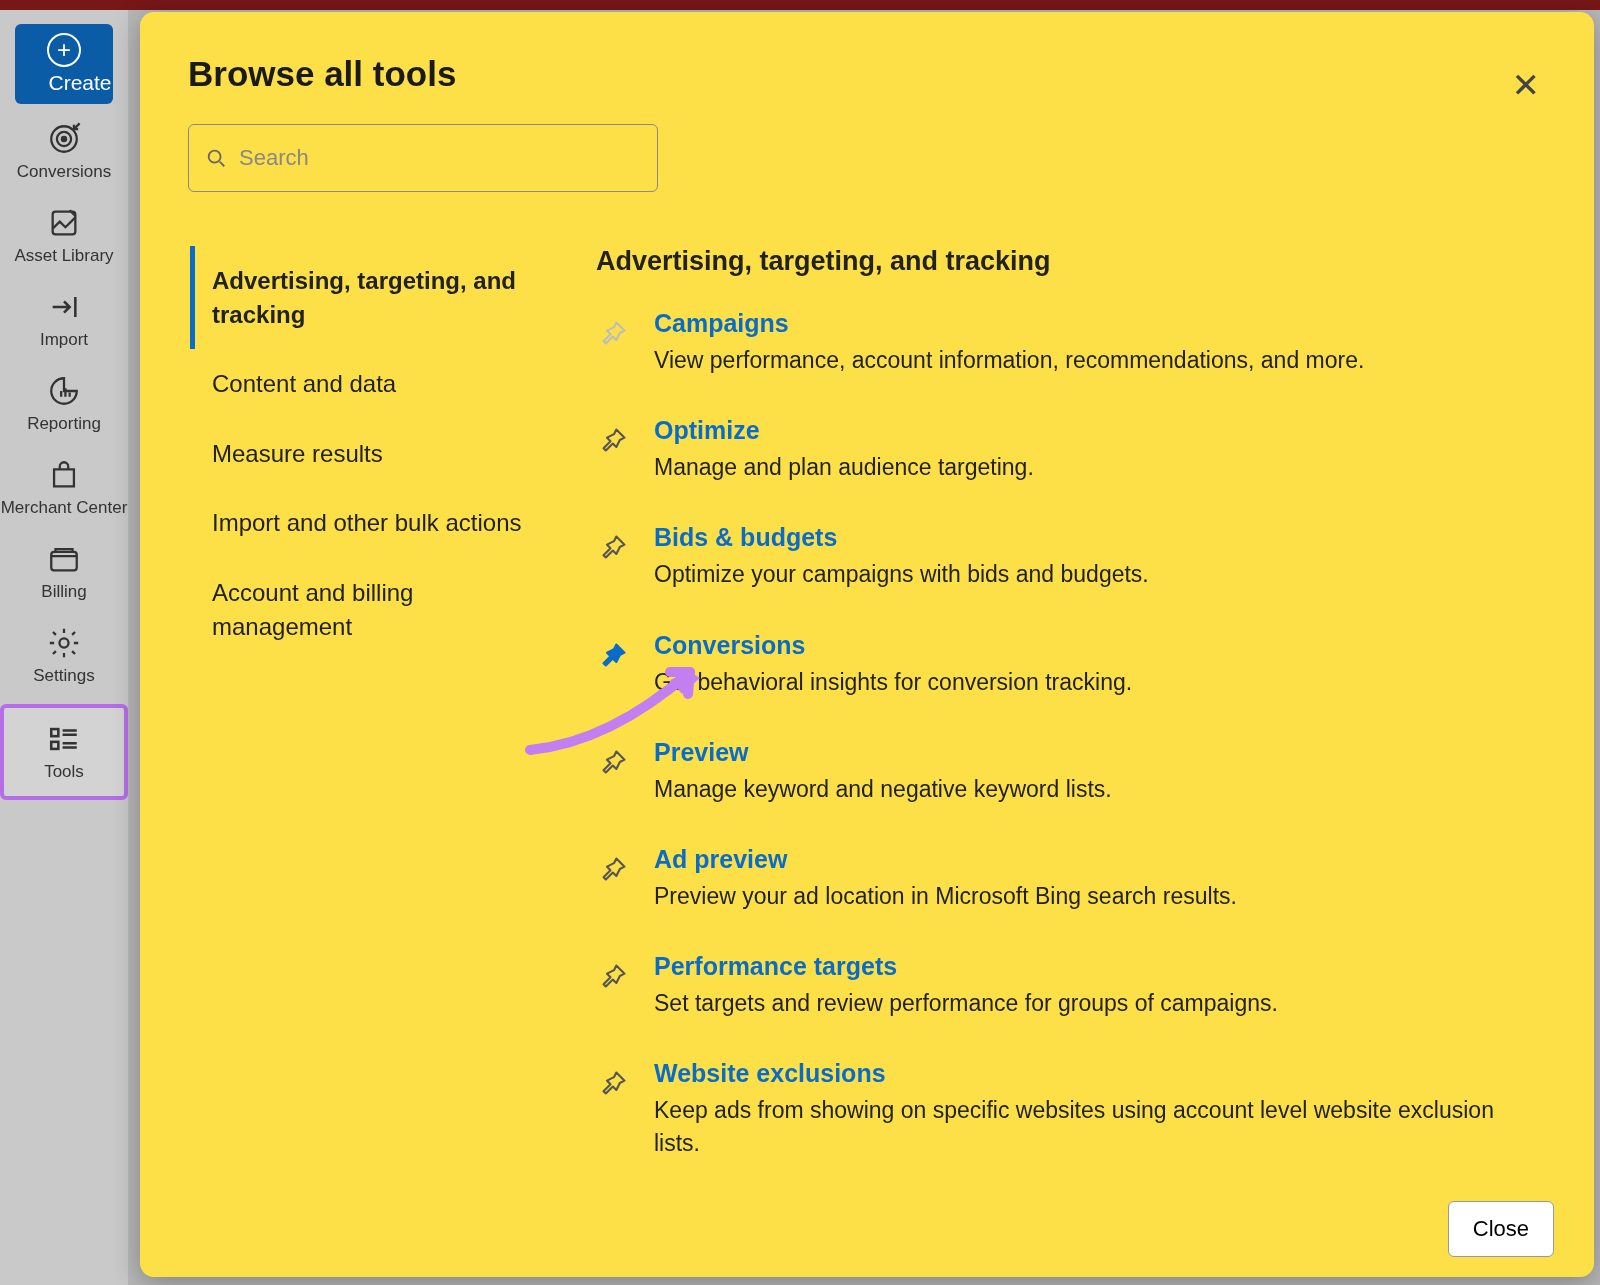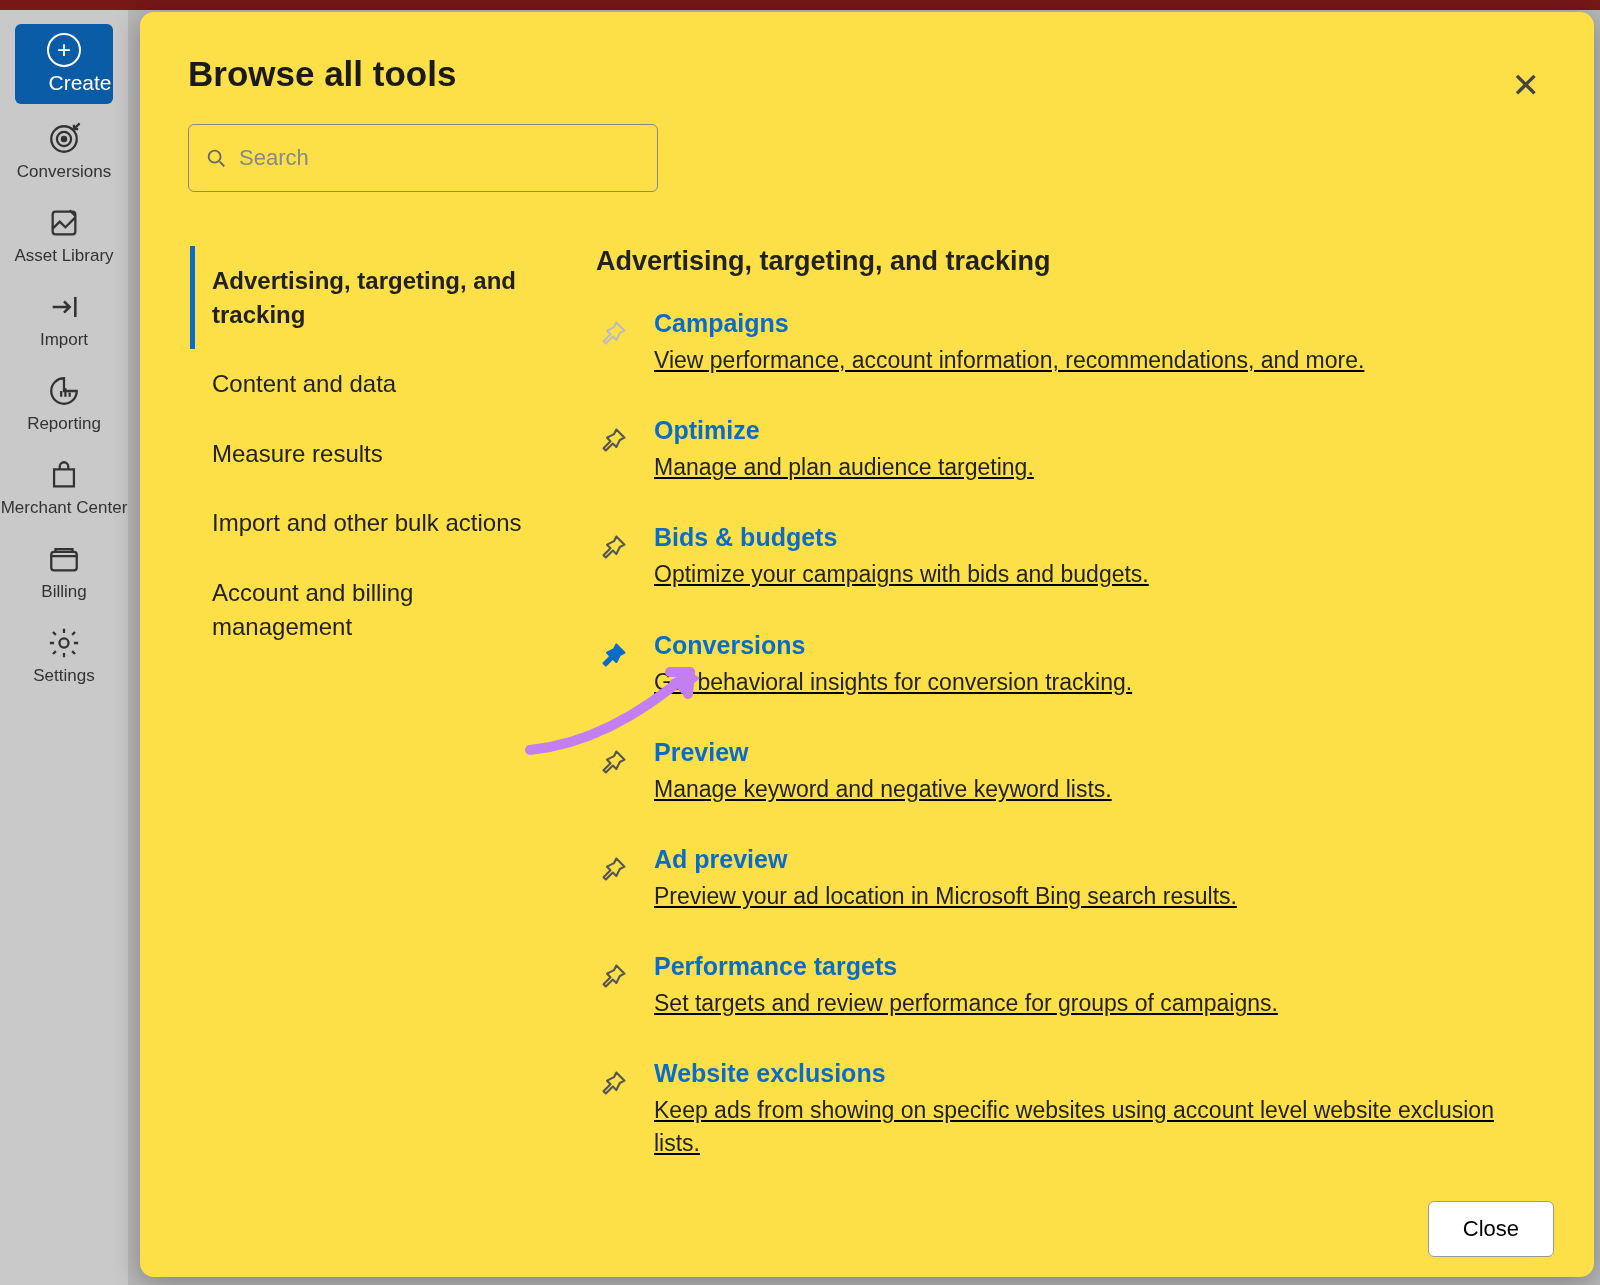--- a/index.html
+++ b/index.html
@@ -120,34 +120,34 @@
   .tool-row {
     display:flex; align-items:flex-start; gap: 22px;
     margin-bottom: 40px;
   }
   .pin {
     width: 36px; height:36px; flex:0 0 36px;
     display:flex;align-items:center;justify-content:center;
     cursor:pointer;
     margin-top: 6px;
   }
-  .tool-text { flex:1;text-decoration:underline; }
+  .tool-text { flex:1; }
   .tool-link {
     font-size: 25px; font-weight: 700; color: #0a6cc9;
     cursor:pointer; display:inline-block; margin-bottom:6px;
   }
   .tool-desc { font-size: 23px; color:#222; line-height:1.4; }
 
   .footer {
     display:flex; justify-content:flex-end;
     padding-top: 8px;
   }
   .close-btn {
     border:1px solid #999; border-radius:6px;
-    padding: 14px 34px; font-size:22px; cursor:pointer;
+    padding: 14px 24px; font-size:22px; cursor:pointer;
     background:#fff;
   }
 
   
   .arrow-svg {
     position:absolute;
     left: 380px; top: 620px;
     width: 220px; height: 130px;
     z-index: 20;
     pointer-events:none;
@@ -215,20 +215,29 @@
   </div>
 
   <div class="nav-item">
     <svg viewBox="0 0 24 24" fill="none" stroke="#333" stroke-width="1.6">
         <circle cx="12" cy="12" r="3.2"></circle>
         <path d="M12 2v3M12 19v3M4.2 4.2l2.1 2.1M17.7 17.7l2.1 2.1M2 12h3M19 12h3M4.2 19.8l2.1-2.1M17.7 6.3l2.1-2.1"></path>
       </svg>
     <span>Settings</span>
   </div>
 
+  <div class="nav-item tools">
+    <svg viewBox="0 0 24 24" fill="none" stroke="#333" stroke-width="1.8">
+        <rect x="3" y="5" width="5" height="5"></rect>
+        <path d="M11 6 H21 M11 9 H21"></path>
+        <rect x="3" y="14" width="5" height="5"></rect>
+        <path d="M11 15 H21 M11 18 H21"></path>
+      </svg>
+    <span>Tools</span>
+  </div>
 </div>
 
 <div class="modal">
   <div class="modal-title">Browse all tools</div>
   <div class="close-x">✕</div>
 
   <div class="search-wrap">
     <svg viewBox="0 0 24 24" fill="none" stroke="#666" stroke-width="2">
         <circle cx="10.5" cy="10.5" r="6.5"></circle>
         <path d="M16 16 L21 21"></path>

